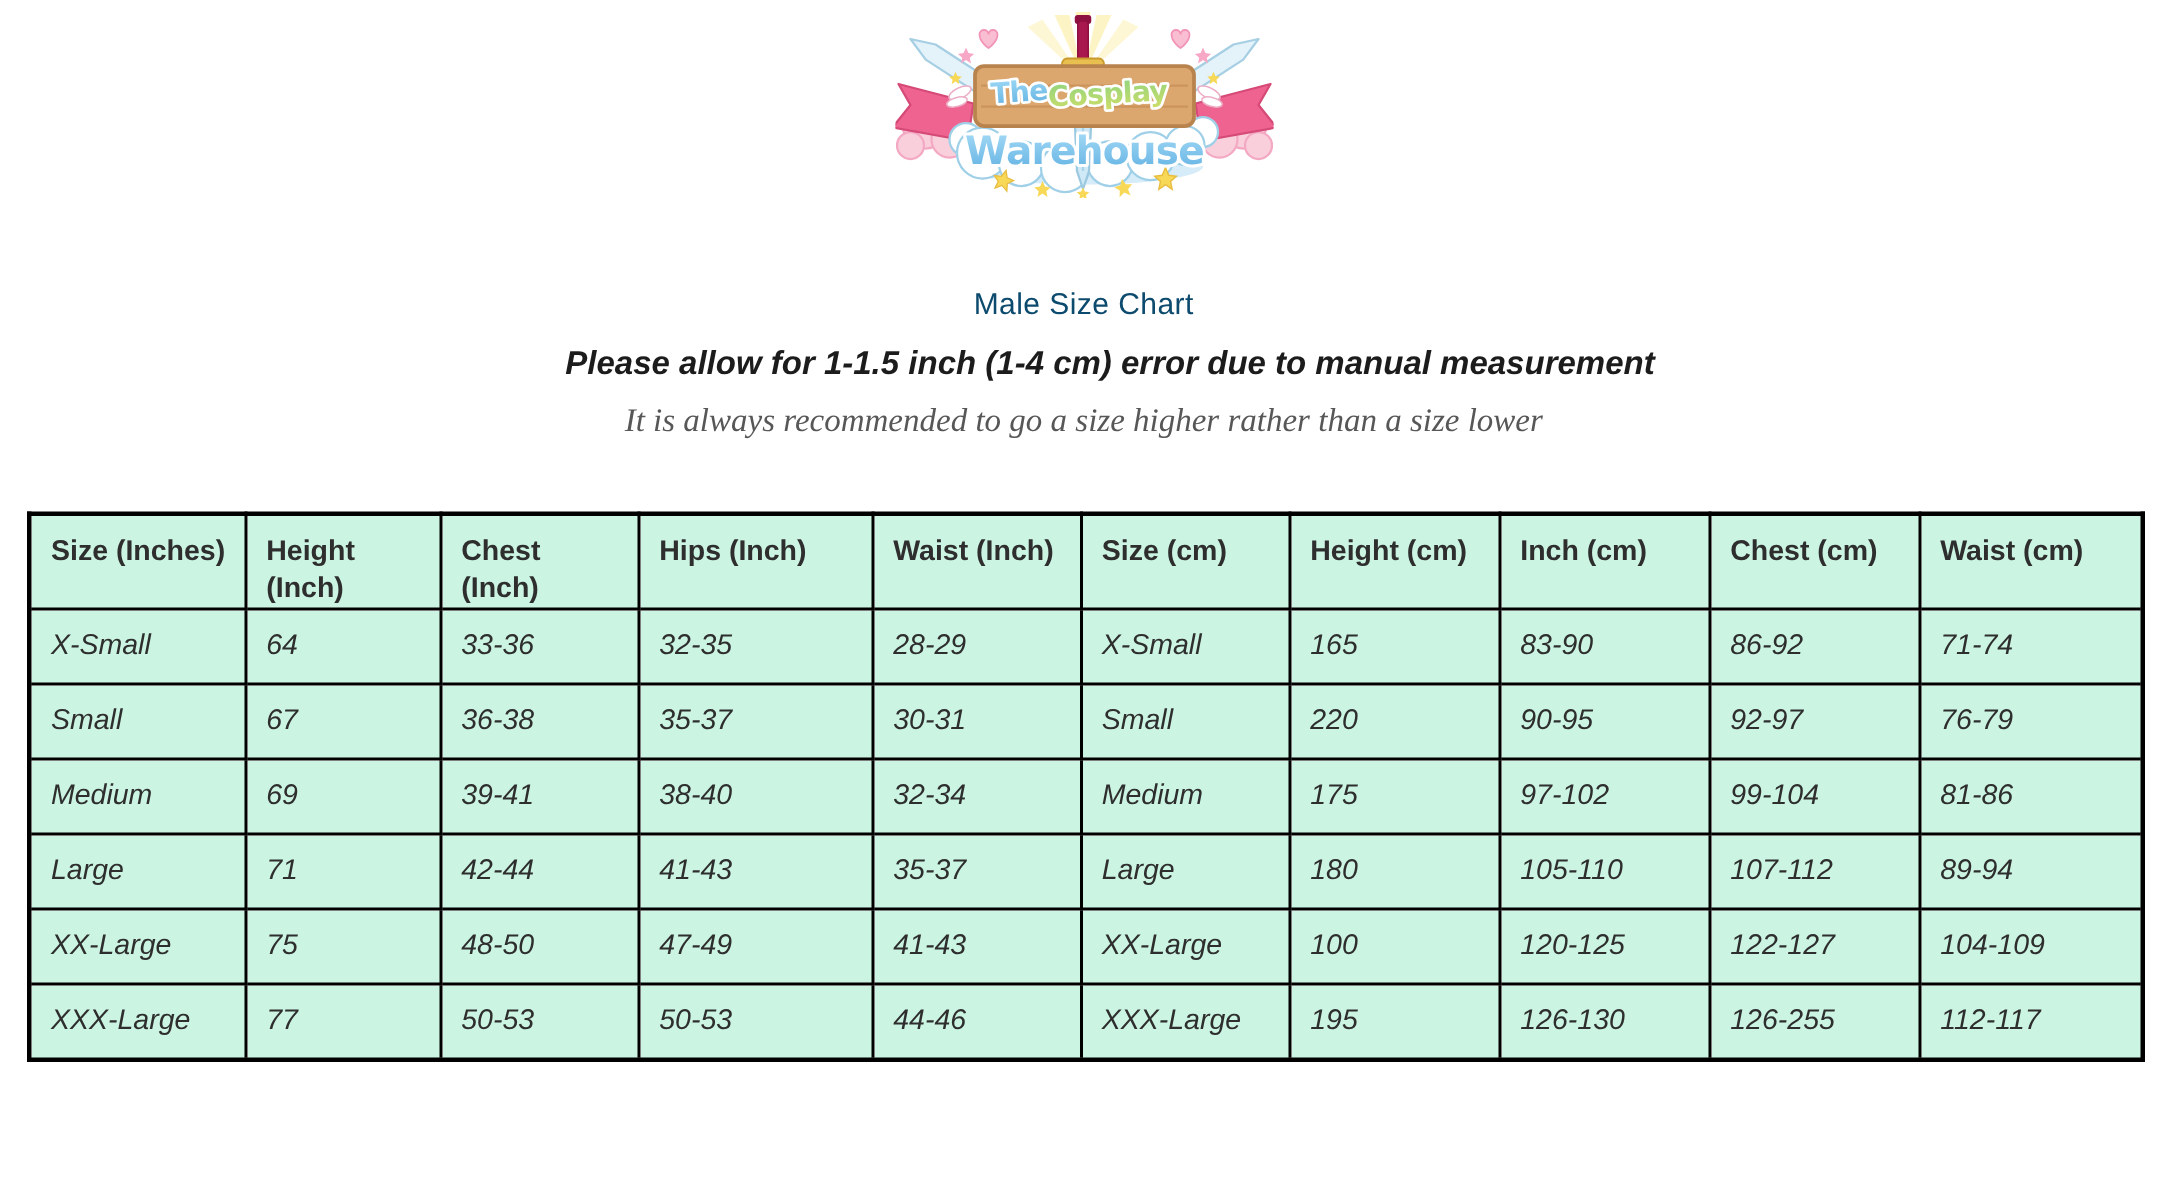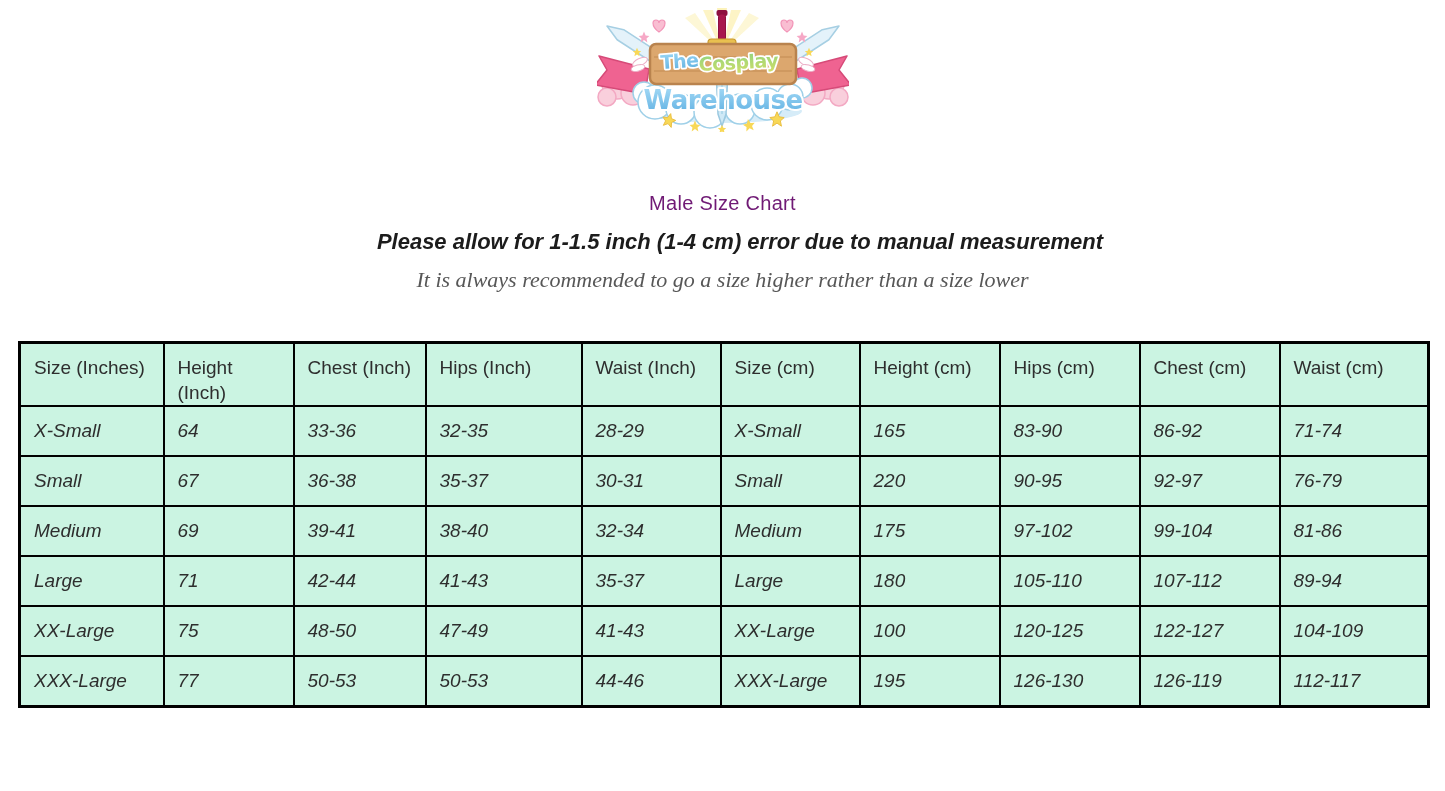--- a/index.html
+++ b/index.html
@@ -15,21 +15,21 @@
     justify-content: center;
     padding-top: 8px;
     height: 132px;
   }
   .headings { text-align: center; }
   .title {
     margin-top: 58px;
     font-size: 20px;
     line-height: 26px;
     font-weight: normal;
-    color: #701a75;
+    color: #0c4a6e;
     letter-spacing: 0.3px;
   }
   .note-bold {
     margin-top: 12px;
     font-size: 22px;
     line-height: 28px;
     font-style: italic;
     font-weight: bold;
     color: #1c1c1c;
     margin-left: 35px;
@@ -54,21 +54,21 @@
     background: #cbf4e2;
     text-align: left;
     color: #2e2e2e;
     overflow: hidden;
   }
   .size-table th {
     height: 55px;
     vertical-align: top;
     padding: 11px 10px 0 13px;
     font-size: 19px;
-    font-weight: normal;
+    font-weight: bold;
     line-height: 1.32;
   }
   .size-table td {
     height: 50px;
     vertical-align: middle;
     padding: 0 6px 0 13px;
     font-size: 19px;
     font-style: italic;
   }
   svg text { letter-spacing: -0.5px; }
@@ -218,21 +218,21 @@
     </colgroup>
     <thead>
       <tr id="header-row">
           <th>Size (Inches)</th>
           <th>Height (Inch)</th>
           <th>Chest (Inch)</th>
           <th>Hips (Inch)</th>
           <th>Waist (Inch)</th>
           <th>Size (cm)</th>
           <th>Height (cm)</th>
-          <th>Hips (cm)</th>
+          <th>Inch (cm)</th>
           <th>Chest (cm)</th>
           <th>Waist (cm)</th>
         </tr>
     </thead>
     <tbody id="table-body">
         <tr>
           <td>X-Small</td>
           <td>64</td>
           <td>33-36</td>
           <td>32-35</td>
@@ -293,19 +293,19 @@
         </tr>
         <tr>
           <td>XXX-Large</td>
           <td>77</td>
           <td>50-53</td>
           <td>50-53</td>
           <td>44-46</td>
           <td>XXX-Large</td>
           <td>195</td>
           <td>126-130</td>
-          <td>126-119</td>
+          <td>126-255</td>
           <td>112-117</td>
         </tr>
       </tbody>
   </table>
 
 </div>
 
 </body></html>

